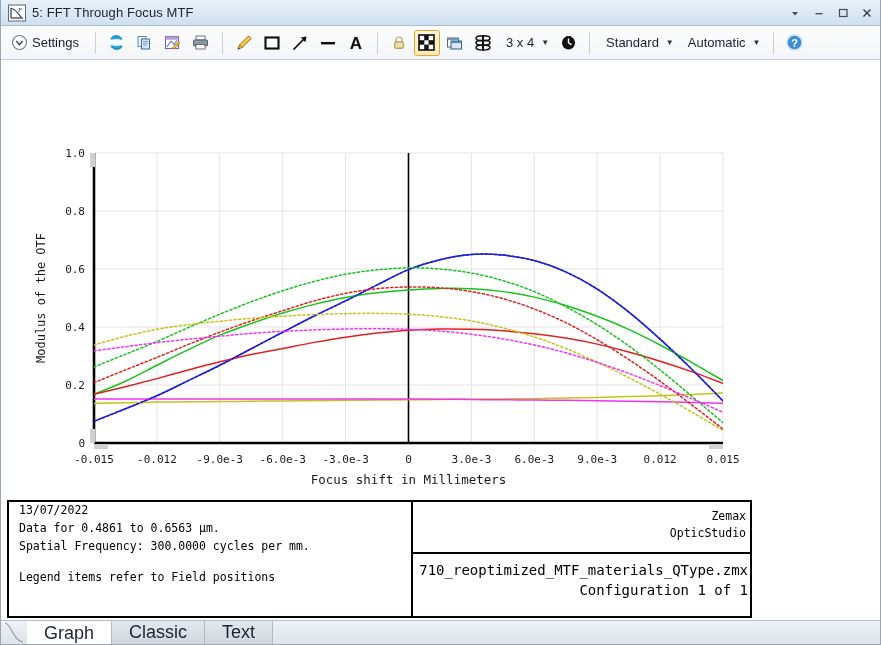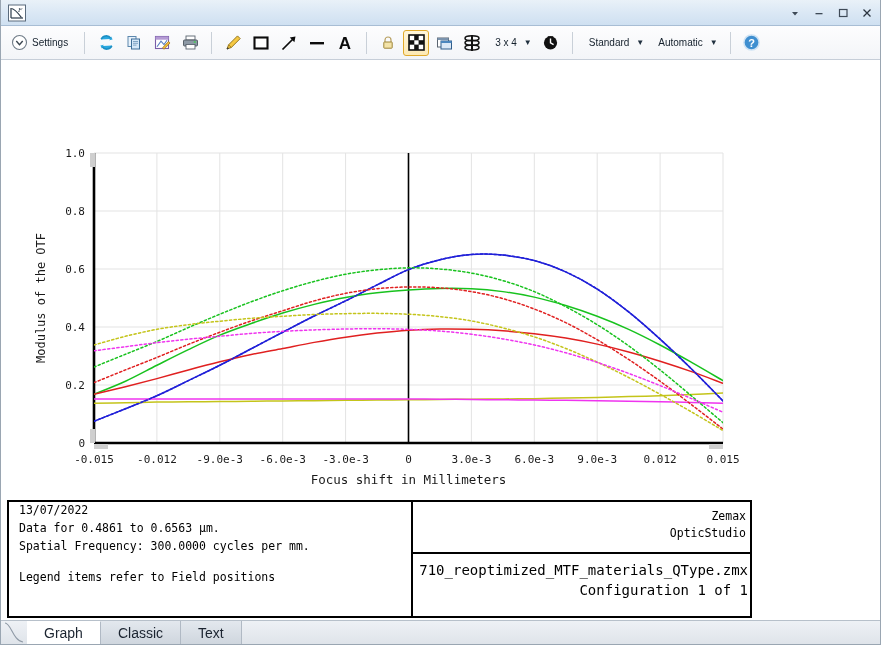--- a/index.html
+++ b/index.html
@@ -58,21 +58,21 @@
   .tb-btn {
     height: 26px; min-width: 26px; display: flex; align-items: center; justify-content: center;
     padding: 0 2px; border-radius: 3px; cursor: default; flex: 0 0 auto;
   }
   .tb-btn.framed {
     border: 1px solid #e0a92b;
     background: linear-gradient(to bottom,#fff6dc,#fde9b4);
     border-radius: 3px;
   }
   .tb-text {
-    font-size: 10px; color: #14202c; padding: 0 4px; white-space: nowrap;
+    font-size: 13px; color: #14202c; padding: 0 4px; white-space: nowrap;
   }
   .caret { font-size: 8px; color: #20303f; margin-left: 3px; }
   .tb-label-btn {
     display: flex; align-items: center; height: 26px; padding: 0 4px;
     border-radius: 3px; cursor: default; flex: 0 0 auto;
   }
 
   
   #content {
     position: absolute; left: 0; top: 60px; width: 881px; height: 562px;
@@ -111,21 +111,21 @@
 
   
   #tabbar {
     position: absolute; left: 0; bottom: 0; width: 881px; height: 24px;
     background: linear-gradient(to bottom,#eef1f5,#dfe4ea);
     border-top: 1px solid #b7c0ca;
     display: flex; align-items: flex-end;
   }
   .tab {
     height: 23px; display: flex; align-items: center; padding: 0 17px;
-    font-size: 14px; color: #1b2430; cursor: default;
+    font-size: 18px; color: #1b2430; cursor: default;
     border-right: 1px solid #b0b9c4; position: relative;
   }
   .tab.active {
     background: #ffffff; border-top: 1px solid #ffffff;
   }
   .tab.inactive { background: linear-gradient(to bottom,#e3e8ee,#cfd6de); }
   .tab-nub {
     width: 26px; height: 23px; flex: 0 0 auto; position: relative;
   }
   .tab-filler { flex: 1 1 auto; height: 23px; }
@@ -168,20 +168,21 @@
   <div id="titlebar">
     <div class="tb-icon">
       <svg width="20" height="20" viewBox="0 0 20 20">
         <rect x="1.5" y="2" width="17" height="16" fill="#ffffff" stroke="#5a6b7d" stroke-width="1"></rect>
         <path d="M4 15 L4 5" stroke="#2b3a49" stroke-width="1.2" fill="none"></path>
         <path d="M4 15 L16 15" stroke="#2b3a49" stroke-width="1.2" fill="none"></path>
         <path d="M4.5 5.5 C 8 6 11 10 14.5 14.5" stroke="#2b3a49" stroke-width="1.1" fill="none"></path>
         <text x="11" y="8.5" font-size="7" font-family="Liberation Serif, serif" fill="#2b3a49" font-style="italic">F</text>
       </svg>
     </div>
+    <span class="title-text">5: FFT Through Focus MTF</span>
     <div id="winbtns">
       <div class="winbtn">
         <svg width="12" height="12" viewBox="0 0 12 12">
             <path d="M3 5 L9 5 L6 8.5 Z" fill="#3e4a57"></path>
           </svg>
       </div>
       <div class="winbtn">
         <svg width="12" height="12" viewBox="0 0 12 12">
             <rect x="2.5" y="6" width="7" height="1.3" fill="#3e4a57"></rect>
           </svg>

